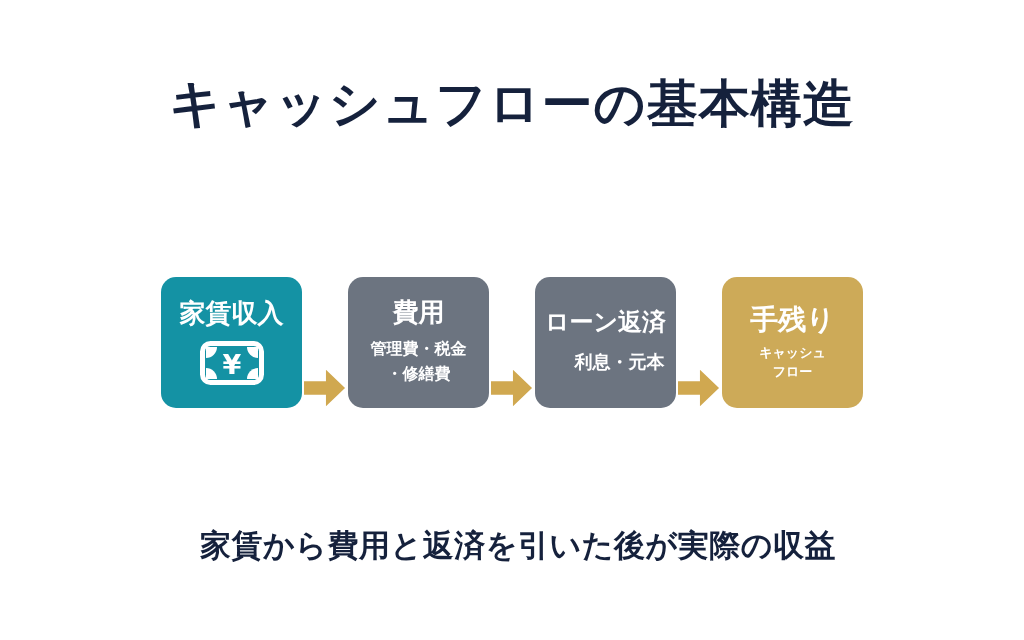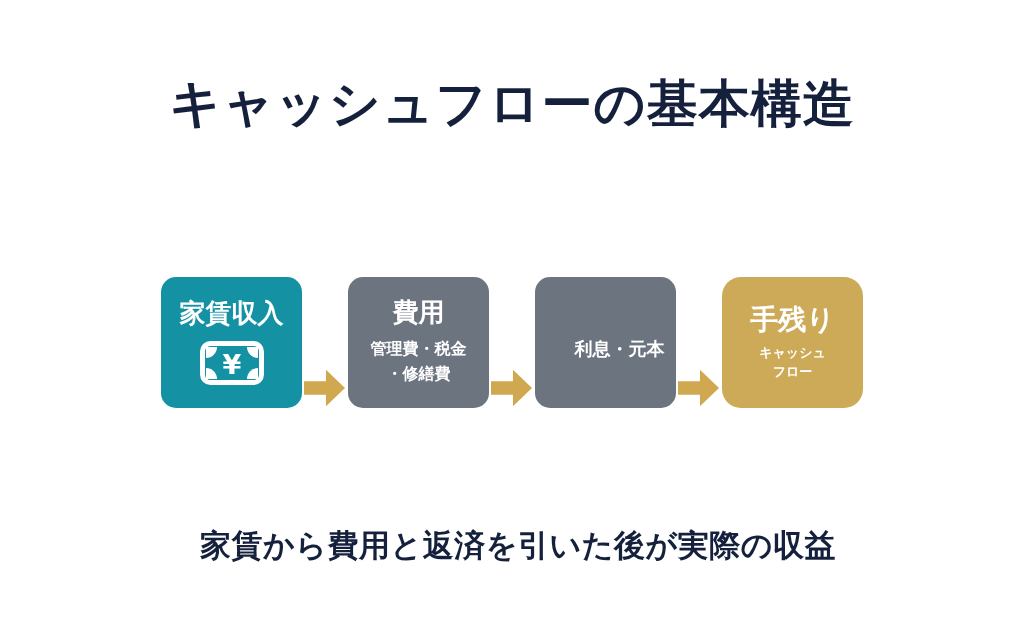--- a/index.html
+++ b/index.html
@@ -113,32 +113,33 @@
       </div>
     </div>
 
     <div class="arrow">
       <svg width="42" height="40" viewBox="0 0 44 40" aria-hidden="true">
         <polygon points="0,13 23,13 23,1 43,20 23,39 23,27 0,27" fill="#d0a850"></polygon>
       </svg>
     </div>
 
     <div class="flow-box step-3" style="background: rgb(108, 116, 128);">
+      <div class="box-label">ローン返済</div>
       <div class="box-sub">
         <div>利息・元本</div>
       </div>
     </div>
 
     <div class="arrow">
       <svg width="42" height="40" viewBox="0 0 44 40" aria-hidden="true">
         <polygon points="0,13 23,13 23,1 43,20 23,39 23,27 0,27" fill="#d0a850"></polygon>
       </svg>
     </div>
 
-    <div class="flow-box step-4" style="background: rgb(205, 170, 88); border-radius: 19px;">
+    <div class="flow-box step-4" style="background: rgb(205, 170, 88);">
       <div class="box-label">手残り</div>
       <div class="box-sub">
         <div>キャッシュ</div>
         <div>フロー</div>
       </div>
     </div>
 
   </div>
 
   <div class="caption">家賃から費用と返済を引いた後が実際の収益</div>

